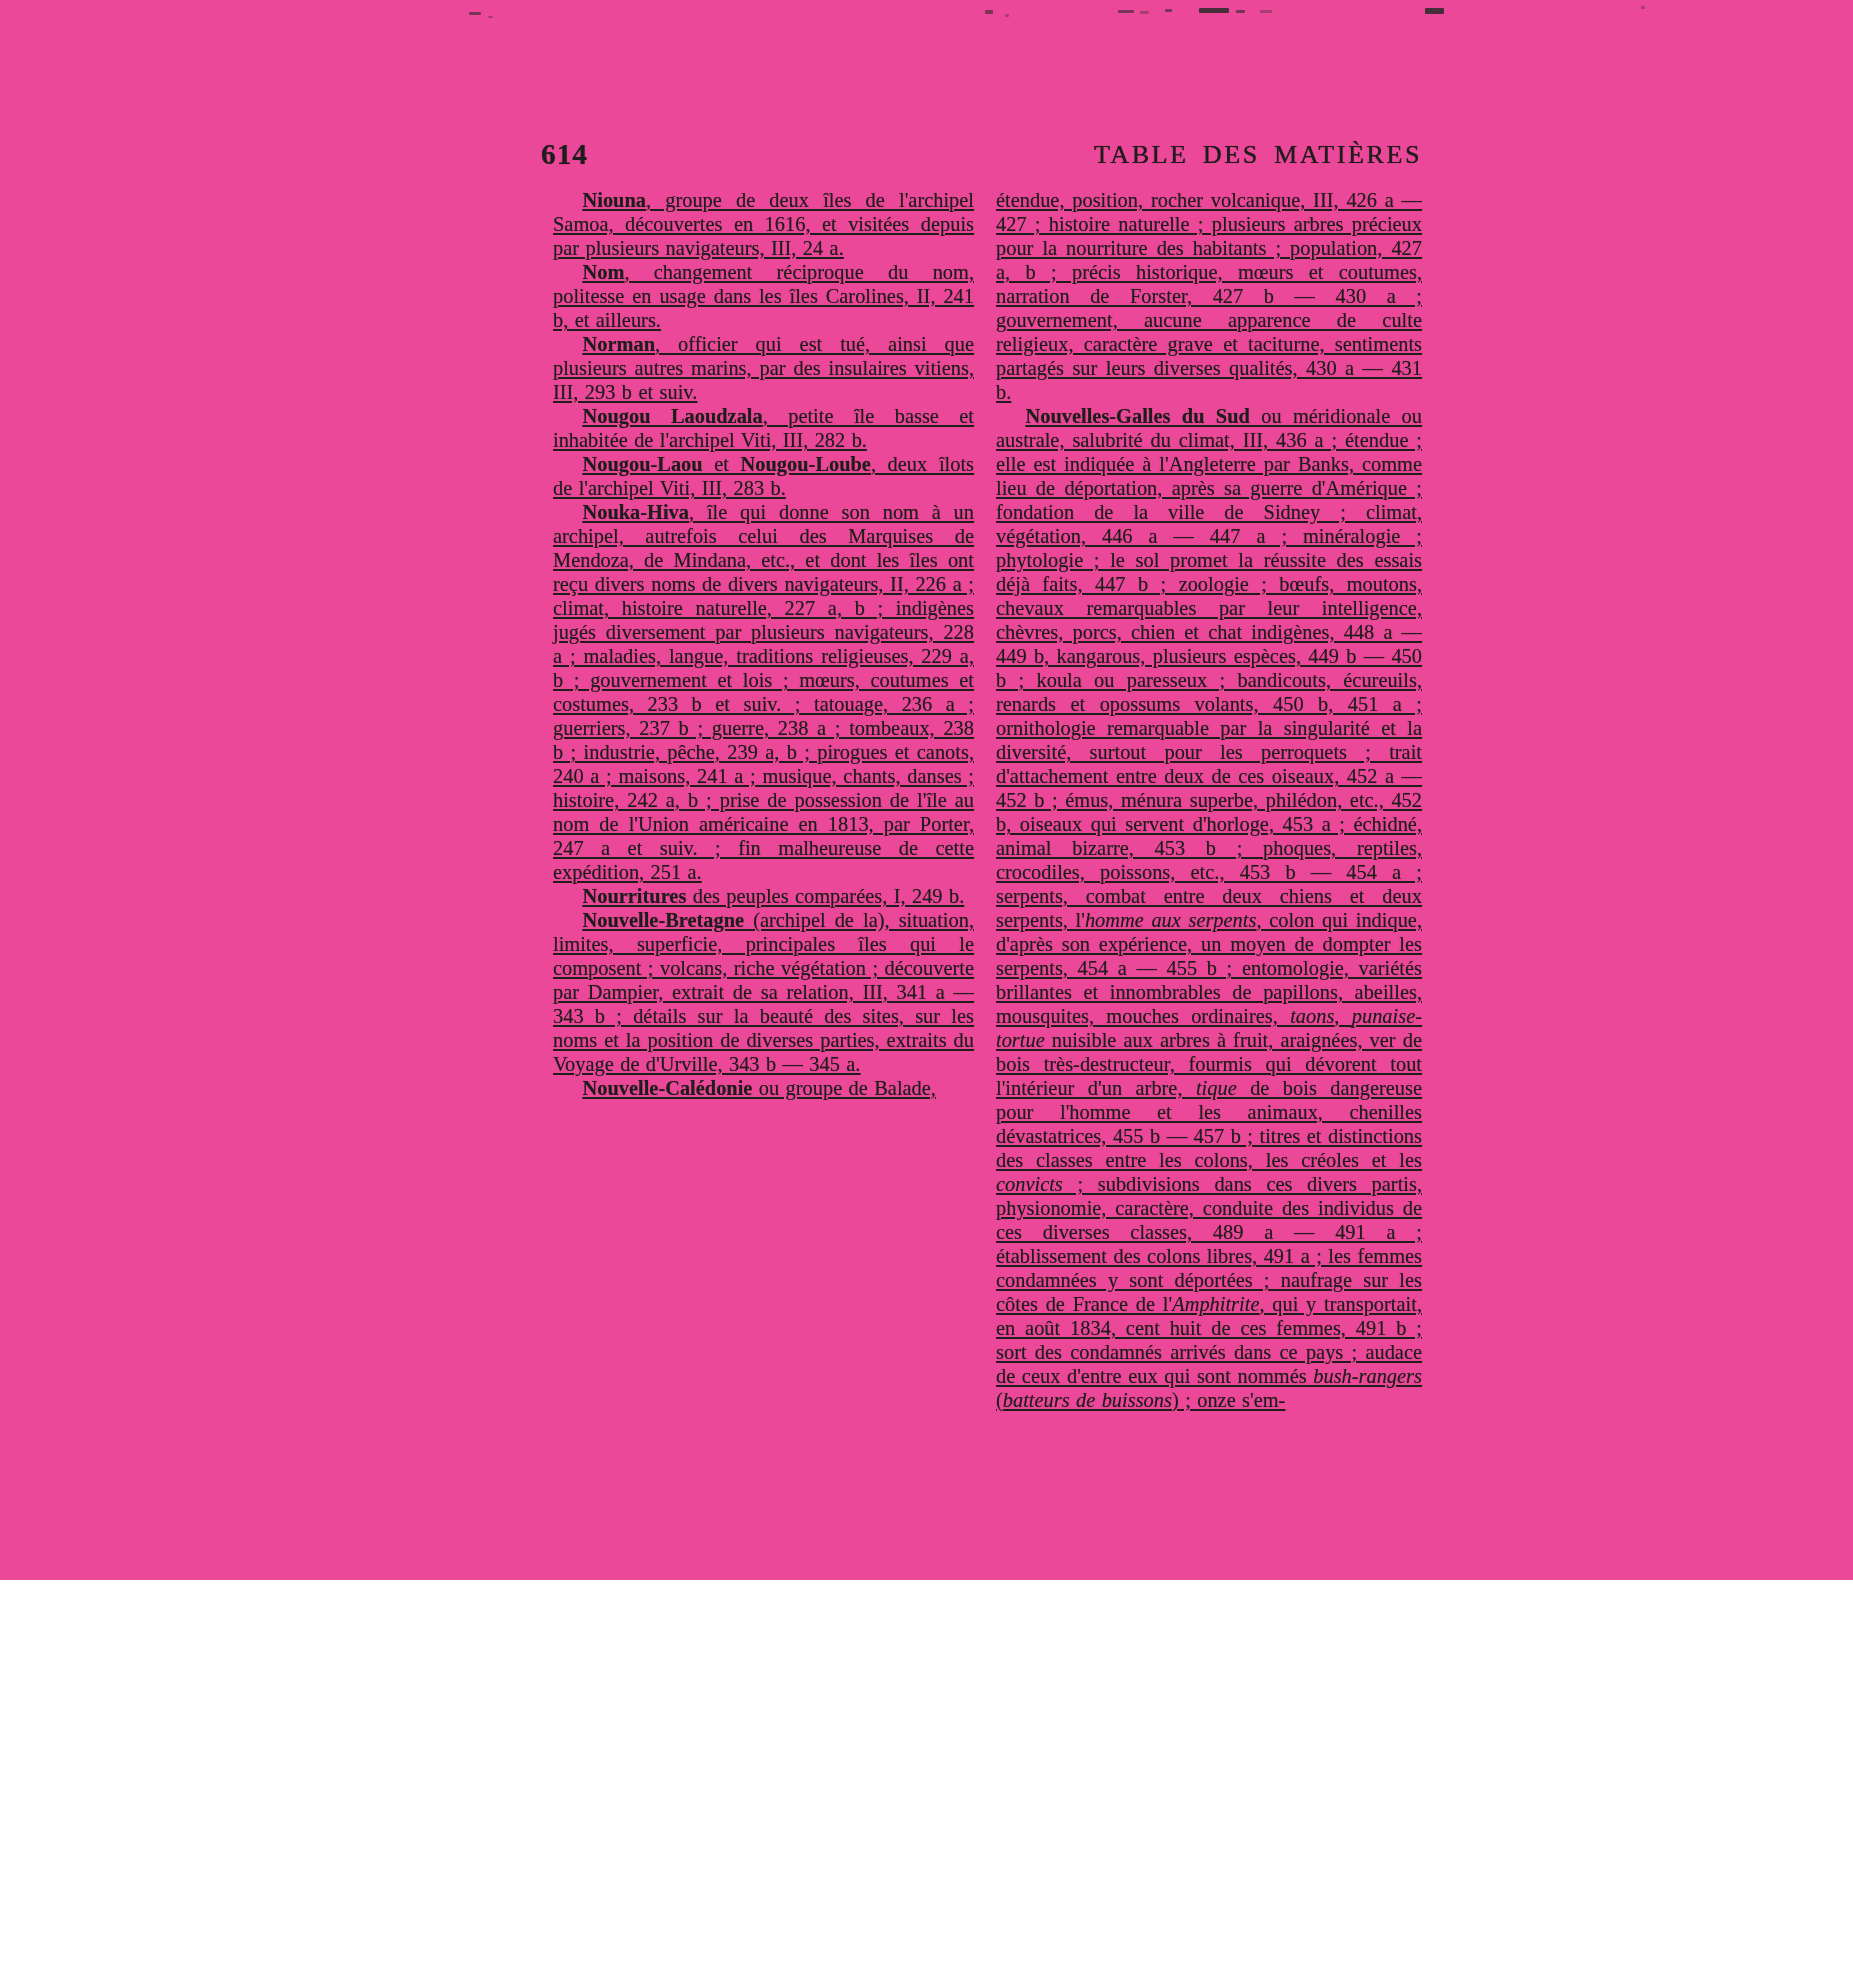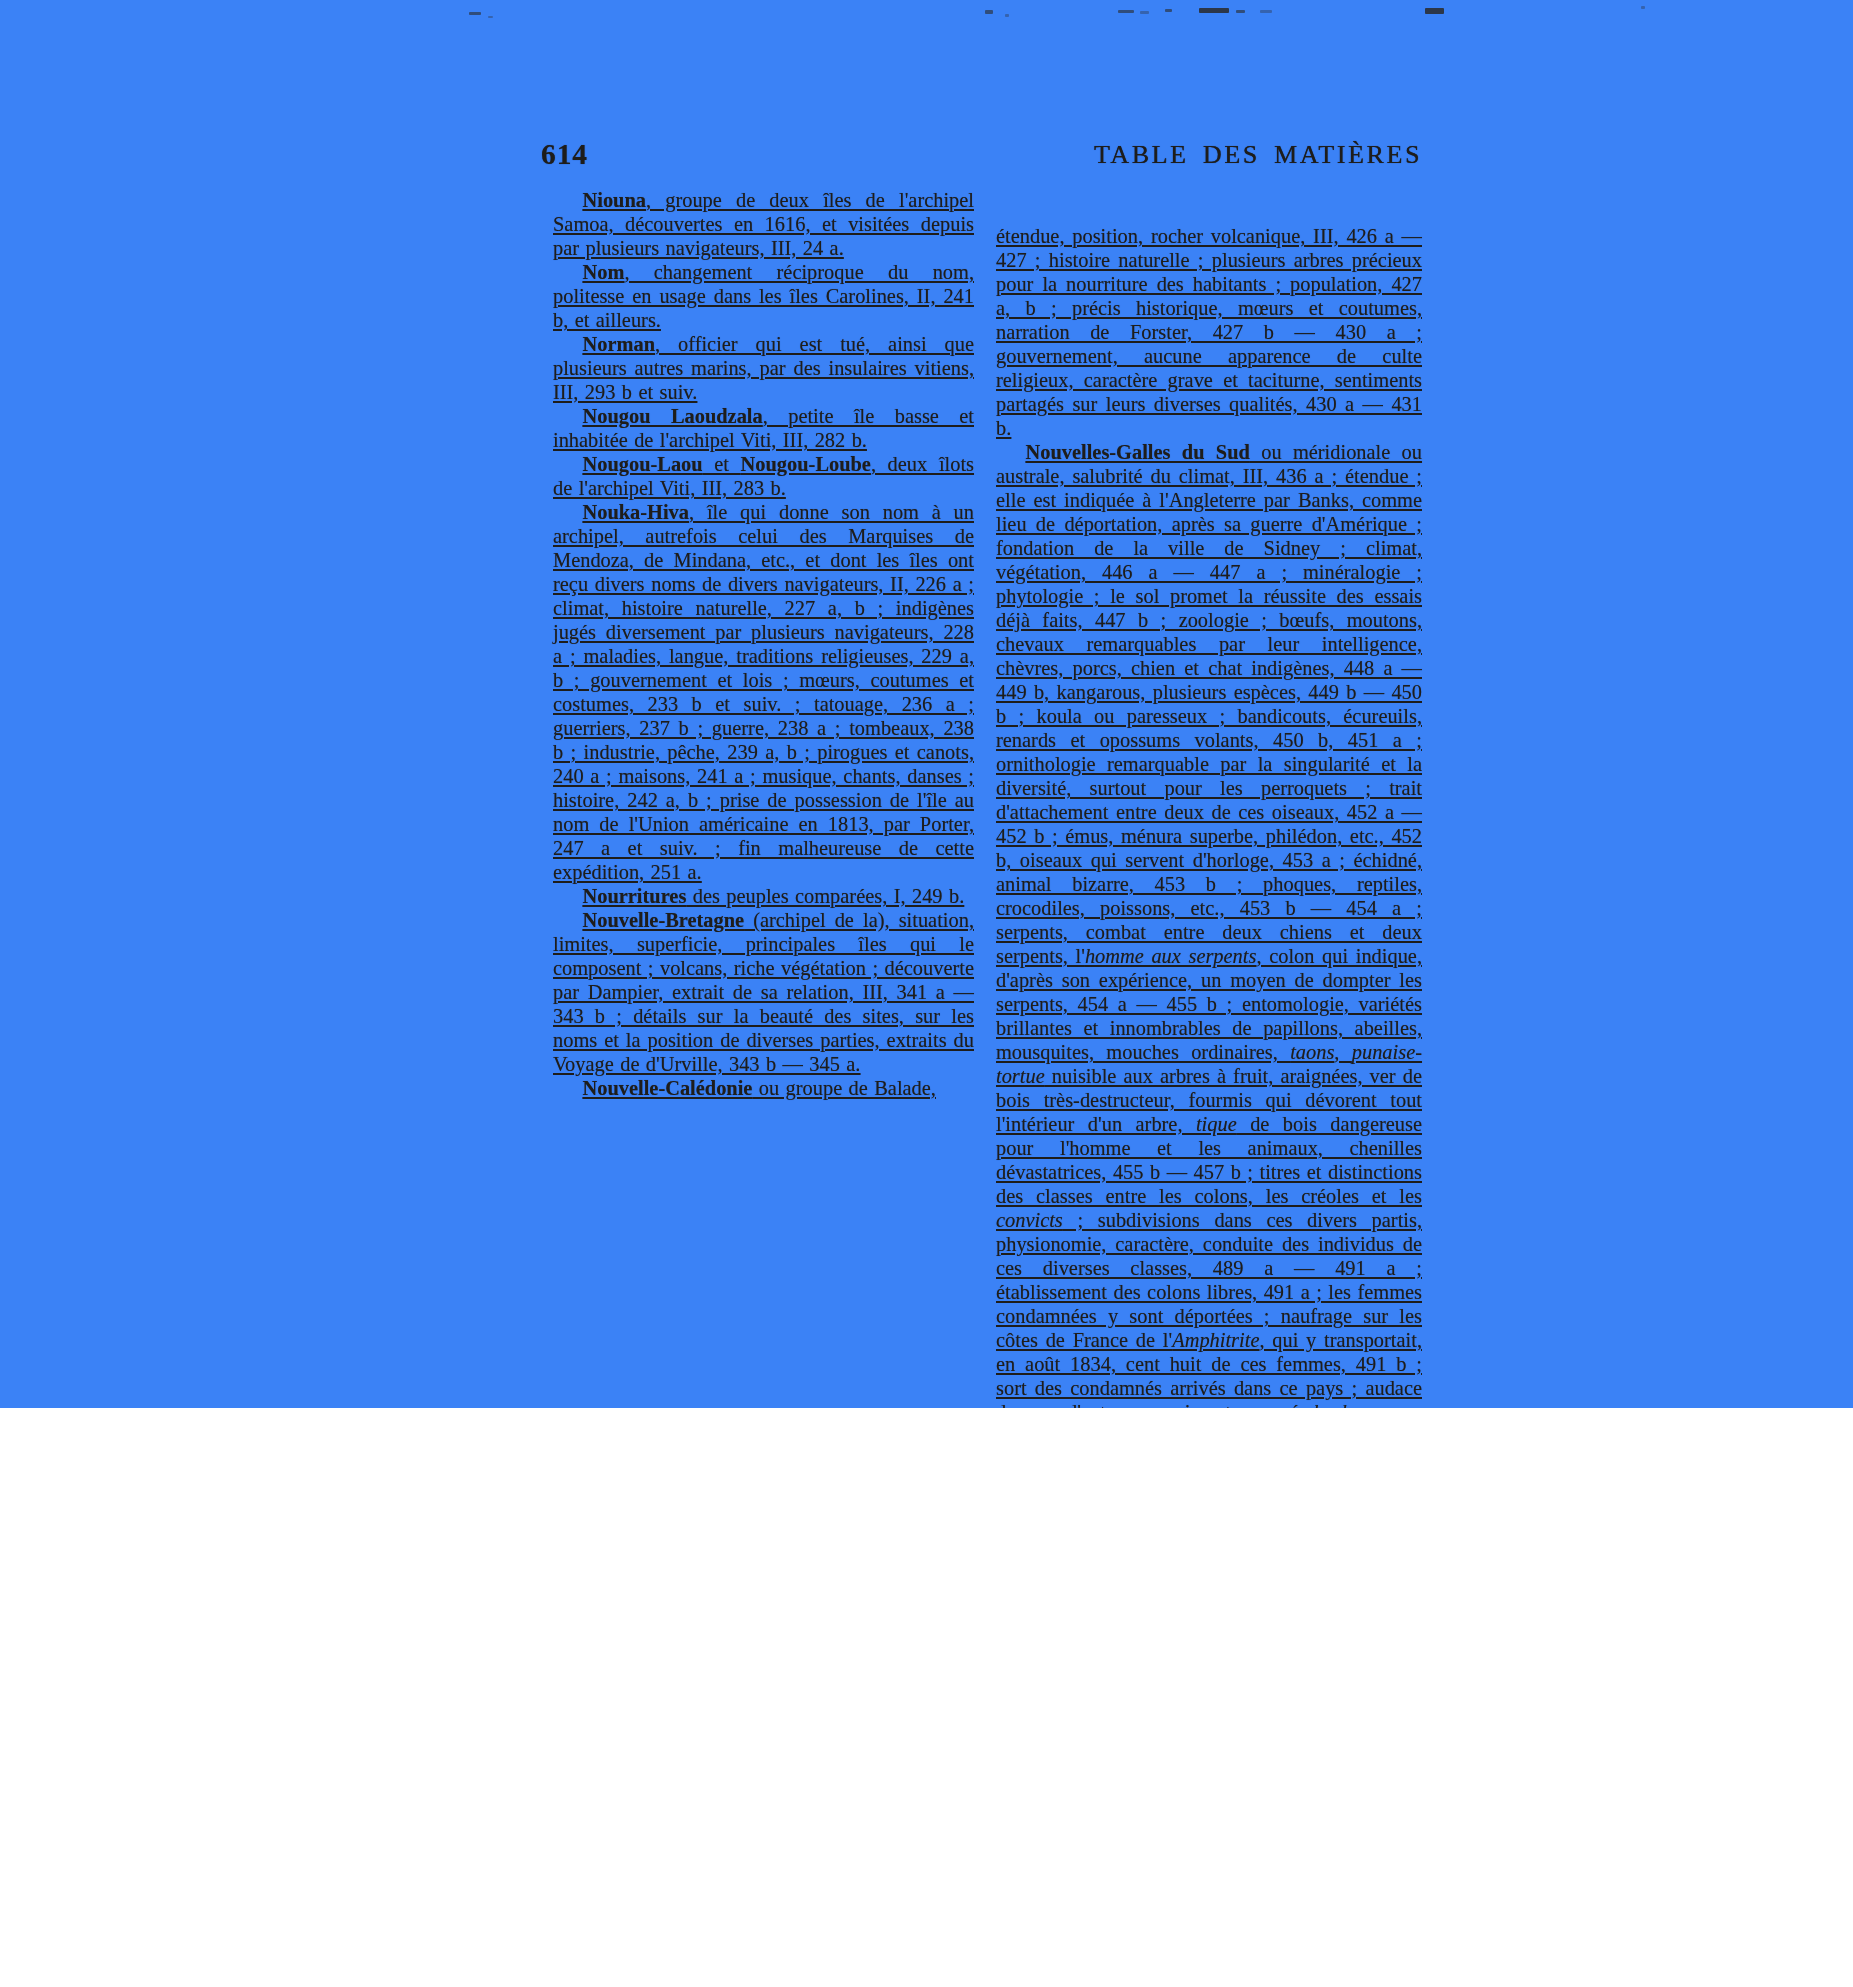--- a/index.html
+++ b/index.html
@@ -1,19 +1,19 @@
 <!DOCTYPE html>
 <html style="font-size:14px"><head>
 <meta charset="utf-8">
 <style>
   html,body{margin:0;padding:0;background:#ffffff;}
   .page{
     position:relative;
-    width:1854px;height:1408px;
-    background:#3b82f6;
+    width:1854px;height:1580px;
+    background:#ec4899;
     font-family:"Liberation Serif","DejaVu Serif",serif;
     color:#1e1d1b;
     overflow:hidden;
   }
   .page-header{
     position:absolute;top:136px;left:553px;width:869px;height:42px;
   }
   .page-number{
     position:absolute;left:-12px;top:1.7px;
     font-size:29.5px;font-weight:bold;letter-spacing:0.9px;
@@ -23,21 +23,21 @@
     position:absolute;left:0;right:0;top:3.5px;text-align:right;
     font-size:26px;letter-spacing:2.6px;word-spacing:5.2px;
     text-shadow:0 0 0.9px rgba(20,20,20,.6), 0.3px 0 0 rgba(20,20,20,.5);
   }
   .text-block{
     position:absolute;top:188px;left:553px;width:869px;
     display:flex;
   }
   .column{font-size:20.4px;line-height:24px;text-align:justify;text-decoration:underline;}
   .column-left{width:421px;margin-right:22px;}
-  .column-right{width:426px;margin-top:36px;}
+  .column-right{width:426px;}
   .entry{
     margin:0;padding:0;
     text-indent:29.5px;
     word-spacing:1.3px;
     text-shadow:0 0 0.7px rgba(25,25,25,.5);
   }
   .entry.no-indent{text-indent:0;}
   .hw{font-weight:bold;}
   .it{font-style:italic;}
   .artifact{position:absolute;background:#2a2a2a;border-radius:0.9px;}

